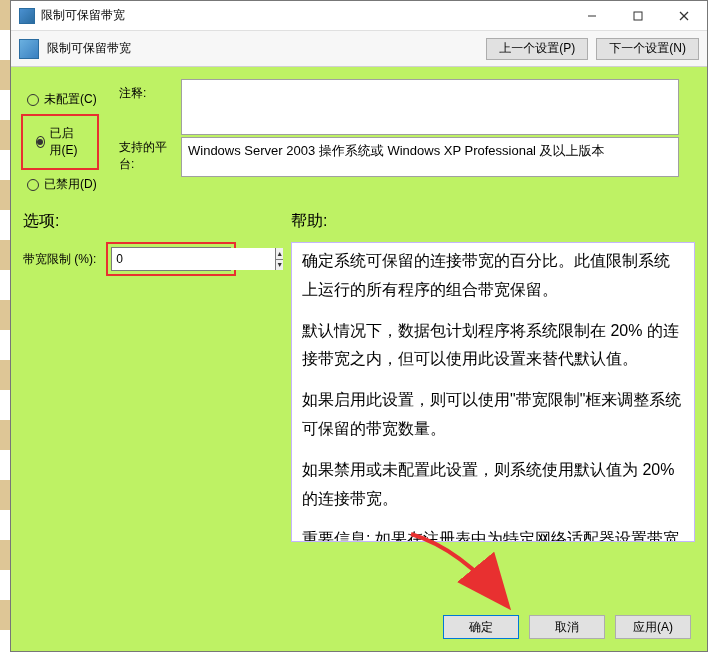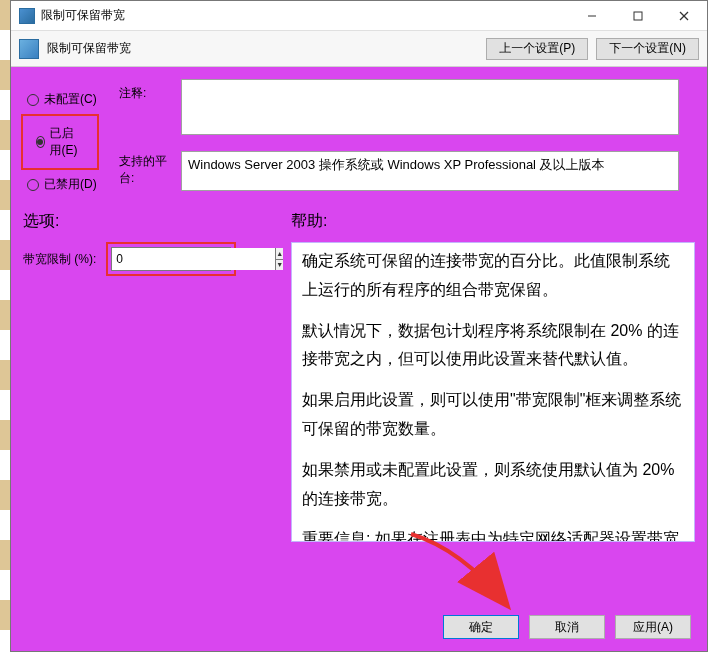--- a/index.html
+++ b/index.html
@@ -27,21 +27,21 @@
         #fff 30px, #fff 60px
       );
       opacity: 0.6;
     }
     .window {
       position: absolute;
       left: 10px;
       top: 0;
       right: 0;
       bottom: 0;
-      background: #d946ef;
+      background: #bef264;
       border: 1px solid #777;
     }
     .titlebar {
       height: 30px;
       display: flex;
       align-items: center;
       background: #fff;
       border-bottom: 1px solid #e0e0e0;
     }
     .titlebar .icon {
@@ -154,21 +154,21 @@
       width: 498px;
       height: 56px;
       border: 1px solid #a0a0a0;
       background: #fff;
       padding: 3px;
       font-size: 12px;
       overflow: auto;
     }
     .platform-row {
       display: flex;
-      margin-top: 16px;
+      margin-top: 2px;
     }
     .platform-box {
       width: 498px;
       height: 40px;
       border: 1px solid #a0a0a0;
       background: #fff;
       padding: 4px 6px;
       font-size: 13px;
       overflow: auto;
     }

